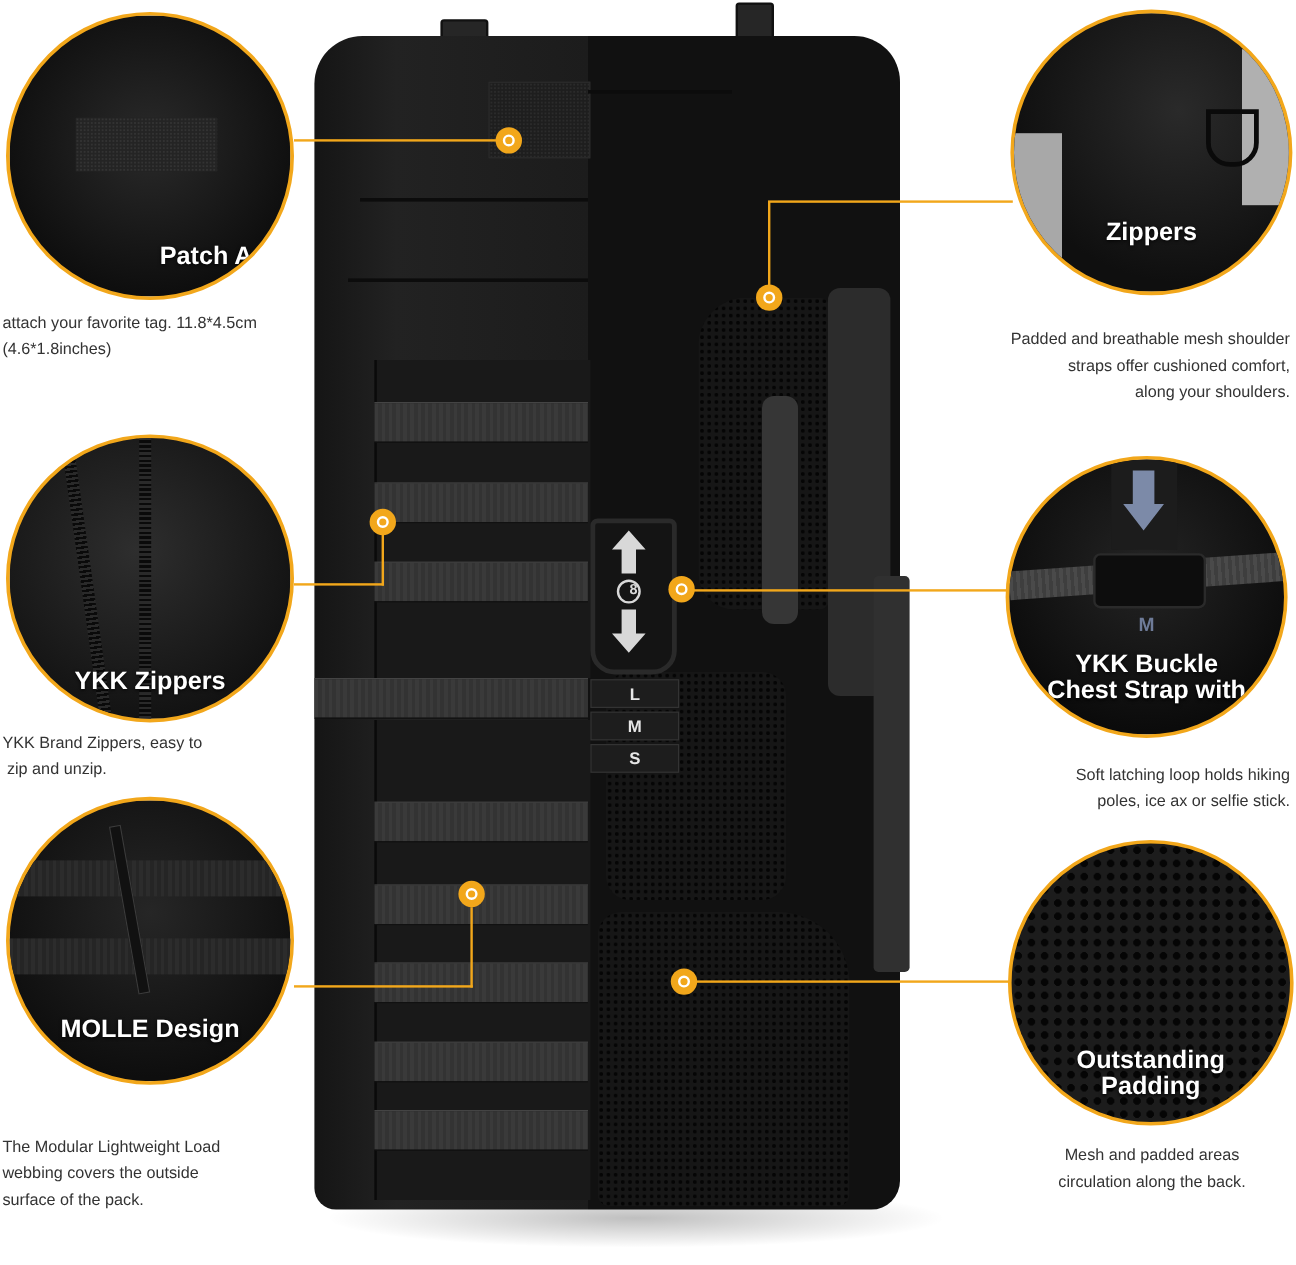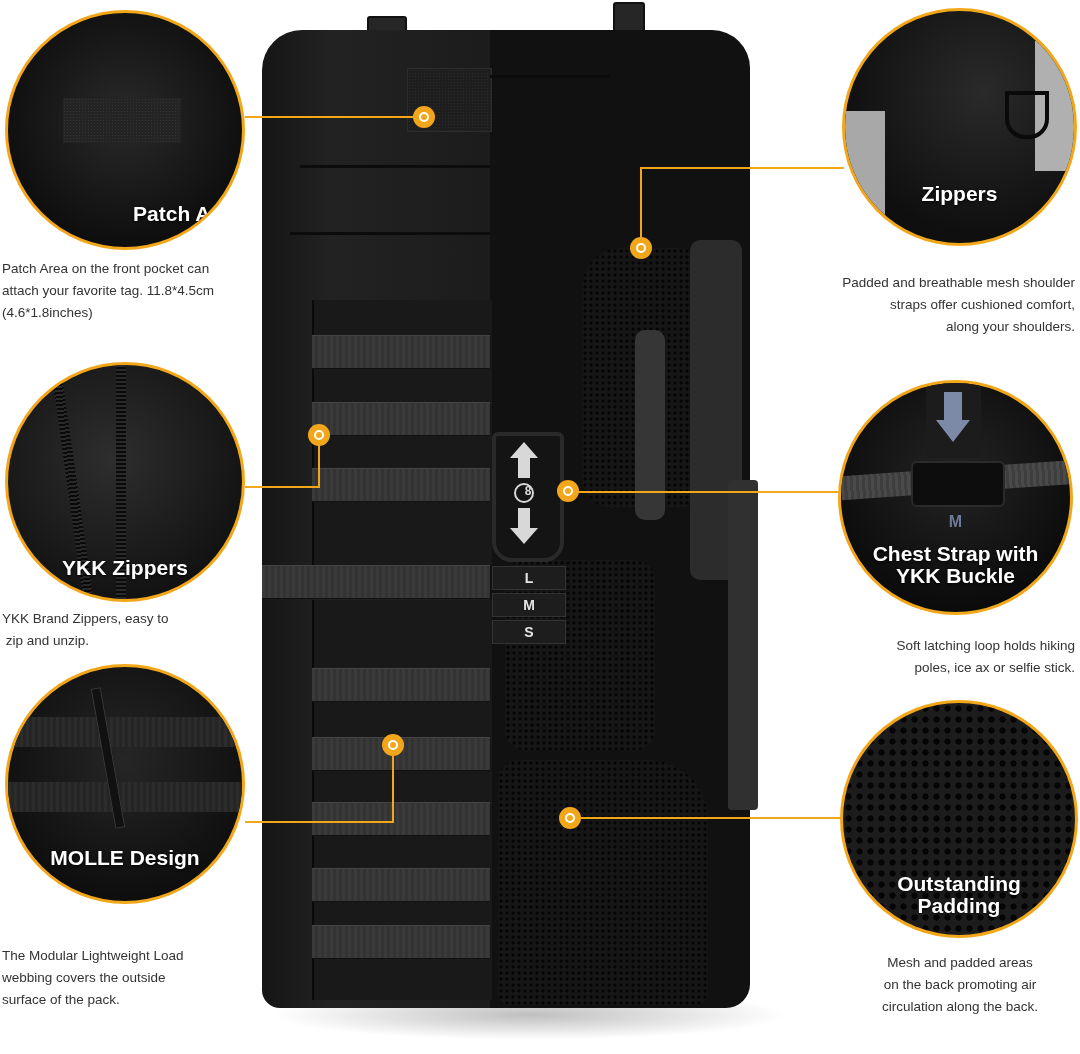--- a/index.html
+++ b/index.html
@@ -134,21 +134,20 @@
 </div>
 
 <div>
   <div class="feature-circle" style="left:5px;top:10px;width:240px;height:240px;background:radial-gradient(circle at 50% 45%, #2a2a2a, #0d0d0d 75%);">
     <div class="abs" style="left:55px;top:85px;width:118px;height:45px;background:#242424;background-image:radial-gradient(#333 30%,transparent 35%);background-size:3px 3px;"></div>
     <div class="circle-title" style="top:190px;text-align:right;">Patch Area</div>
   </div>
   <div class="line-h" style="left:245px;top:116px;width:172px;"></div>
   <div class="marker" style="left:413px;top:106px;"></div>
   <div class="desc" style="left:2px;top:258px;">
-    <div>Patch Area on the front pocket can</div>
     <div>attach your favorite tag. 11.8*4.5cm</div>
     <div>(4.6*1.8inches)</div>
   </div>
 </div>
 
 <div>
   <div class="feature-circle" style="left:5px;top:362px;width:240px;height:240px;background:radial-gradient(circle at 45% 40%, #2e2e2e, #121212 75%);">
     <div class="abs" style="left:60px;top:10px;width:10px;height:230px;background:repeating-linear-gradient(0deg,#0a0a0a 0 2px,#2a2a2a 2px 4px);transform:rotate(-8deg);"></div>
     <div class="abs" style="left:108px;top:0;width:10px;height:240px;background:repeating-linear-gradient(0deg,#0a0a0a 0 2px,#2a2a2a 2px 4px);"></div>
     <div class="circle-title" style="top:192px;">YKK Zippers</div>
@@ -202,22 +201,22 @@
   <div class="feature-circle" style="left:838px;top:380px;width:235px;height:235px;background:radial-gradient(circle at 50% 40%, #242424, #0b0b0b 75%);">
     <div class="abs" style="left:85px;top:-5px;width:55px;height:80px;background:#1c1c1c;">
       <svg width="55" height="70" viewBox="0 0 55 70">
           <polygon points="27,64 10,42 18,42 18,14 36,14 36,42 44,42" fill="#7c8aa8"></polygon>
         </svg>
     </div>
     <div class="abs" style="left:0;top:85px;width:235px;height:24px;background:repeating-linear-gradient(90deg,#4a4a4a 0 3px,#3e3e3e 3px 6px);transform:rotate(-4deg);"></div>
     <div class="abs" style="left:70px;top:78px;width:90px;height:42px;background:#0d0d0d;border:2px solid #2a2a2a;border-radius:6px;"></div>
     <div class="abs" style="left:0;right:0;top:130px;text-align:center;color:#6e7b98;font-weight:bold;font-size:16px;">M</div>
     <div class="circle-title" style="top:160px;line-height:22px;">
+      <div>YKK Buckle</div>
       <div>Chest Strap with</div>
-      <div>YKK Buckle</div>
     </div>
   </div>
   <div class="line-h" style="left:570px;top:491px;width:270px;"></div>
   <div class="marker" style="left:557px;top:480px;"></div>
   <div class="desc right" style="right:5px;top:615px;">
     <div>Soft latching loop holds hiking</div>
     <div>poles, ice ax or selfie stick.</div>
   </div>
 </div>
 
@@ -225,16 +224,15 @@
   <div class="feature-circle mesh" style="left:840px;top:700px;width:238px;height:238px;border:3px solid #F2A71B;background-color:#1c1c1c;background-image:radial-gradient(#050505 38%, transparent 42%);background-size:11px 11px;">
     <div class="circle-title" style="top:170px;line-height:22px;">
       <div>Outstanding</div>
       <div>Padding</div>
     </div>
   </div>
   <div class="line-h" style="left:572px;top:817px;width:270px;"></div>
   <div class="marker" style="left:559px;top:807px;"></div>
   <div class="desc center" style="left:840px;width:240px;top:952px;">
     <div>Mesh and padded areas</div>
-    <div>on the back promoting air</div>
     <div>circulation along the back.</div>
   </div>
 </div>
 
 </body></html>

